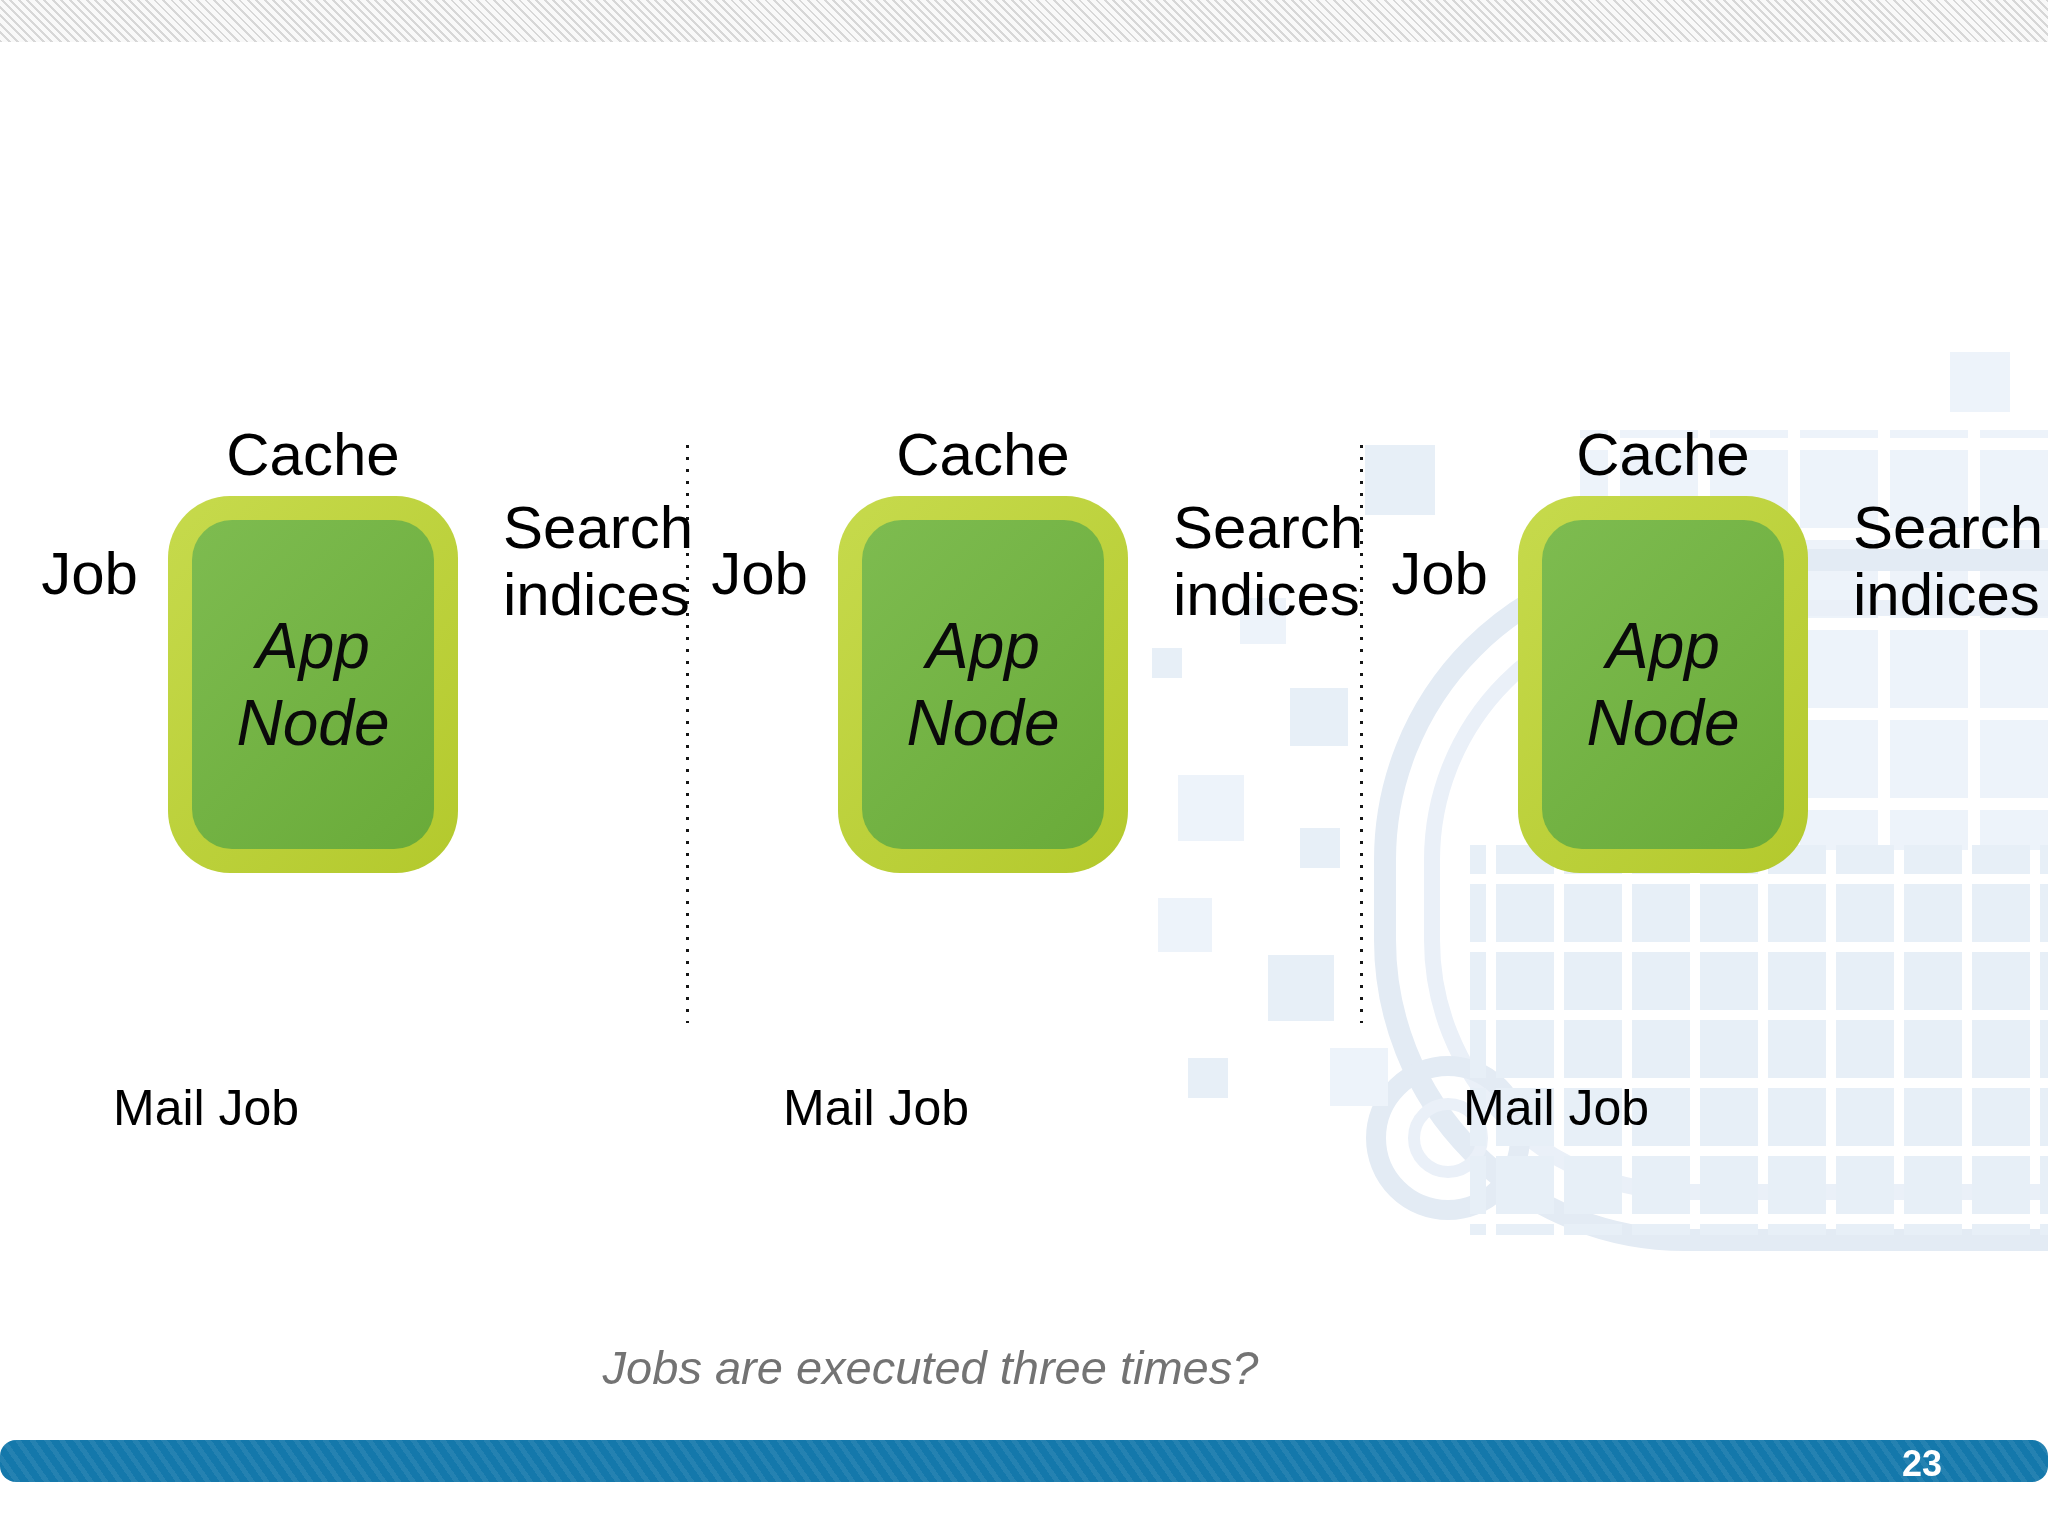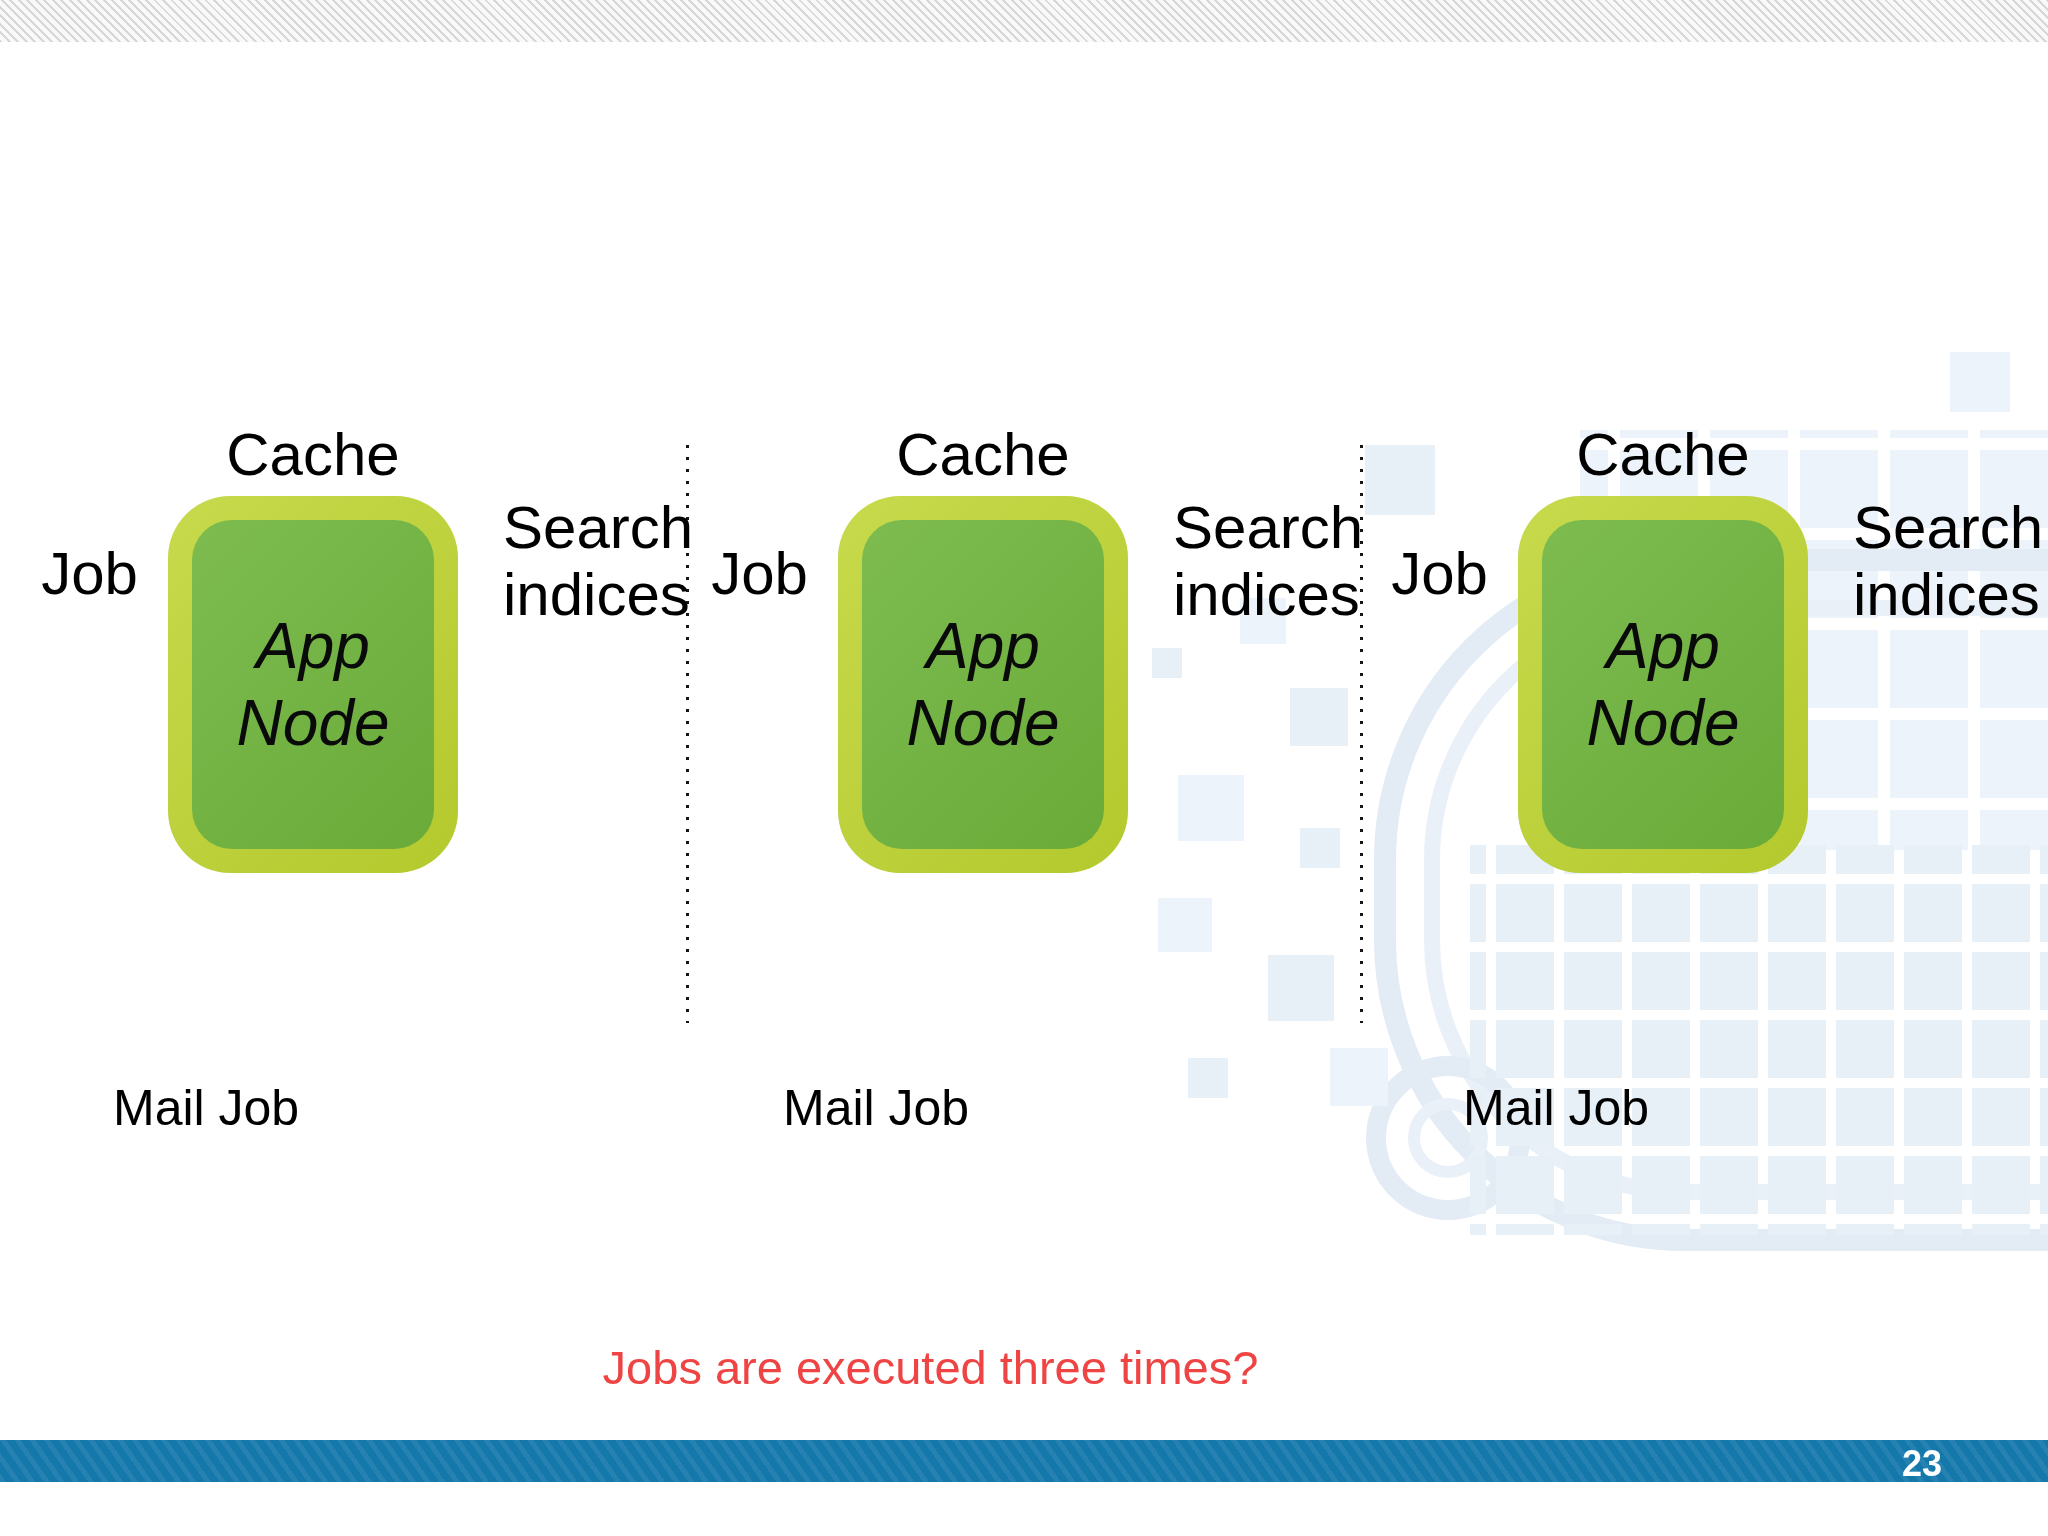--- a/index.html
+++ b/index.html
@@ -53,27 +53,28 @@
   
   .sep {
     position:absolute; top:445px; height:578px; width:3px; z-index:1;
     background:repeating-linear-gradient(to bottom,#161616 0 3px,transparent 3px 12px);
   }
   .sep1 { left:686px; }
   .sep2 { left:1360px; }
   
   .footer-note {
     position:absolute; left:0; top:1340px; width:1861px; z-index:3;
-    text-align:center; font-size:47px; color:#ef4444;
+    text-align:center; font-size:47px; color:#737373;font-style:italic;
   }
   
   .bottom-bar {
     position:absolute; left:0; top:1440px; width:2048px; height:42px; z-index:4;
     background:repeating-linear-gradient(55deg, rgba(255,255,255,.07) 0 5px, rgba(0,0,0,0) 5px 12px),
                var(--bottom-bar-blue,#1478ab);
+    border-radius:16px;
   }
   .page-num {
     position:absolute; right:106px; top:3px;
     font-size:36px; font-weight:bold; color:#ffffff;
   }
 </style>
 </head>
 <body>
 
 <div class="slide">

